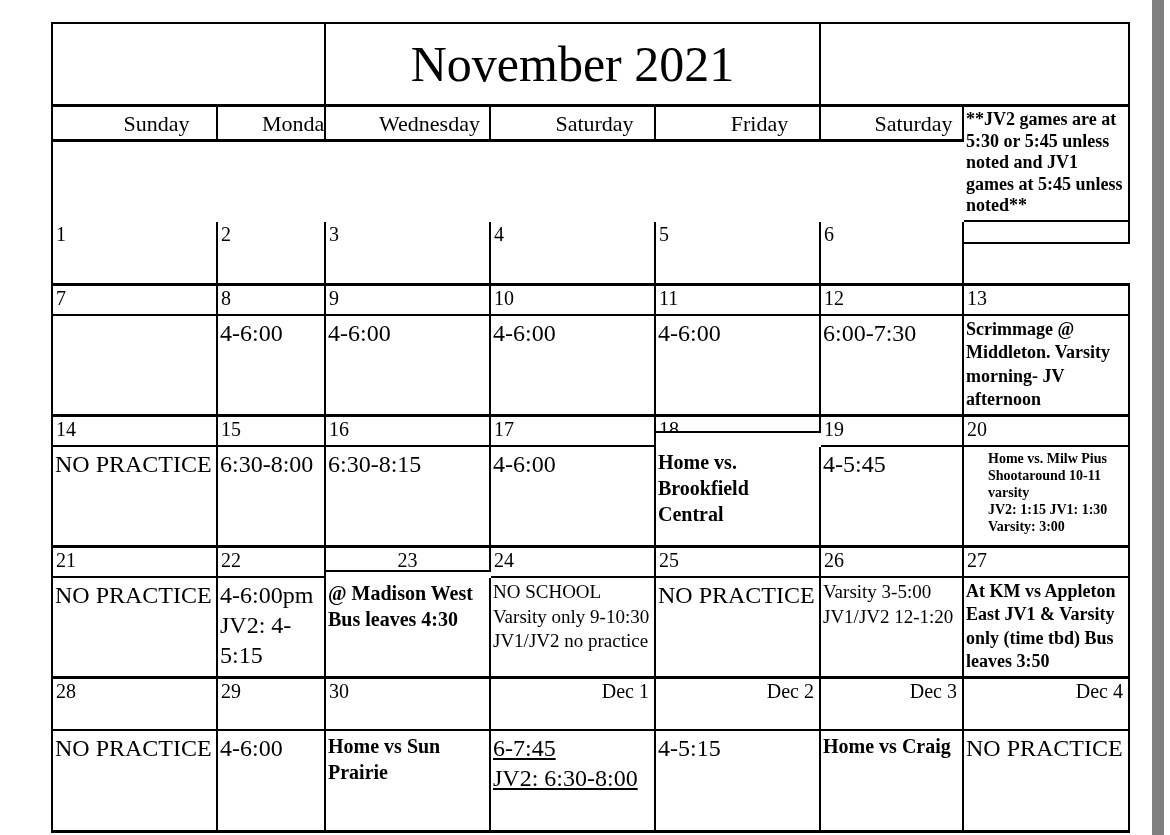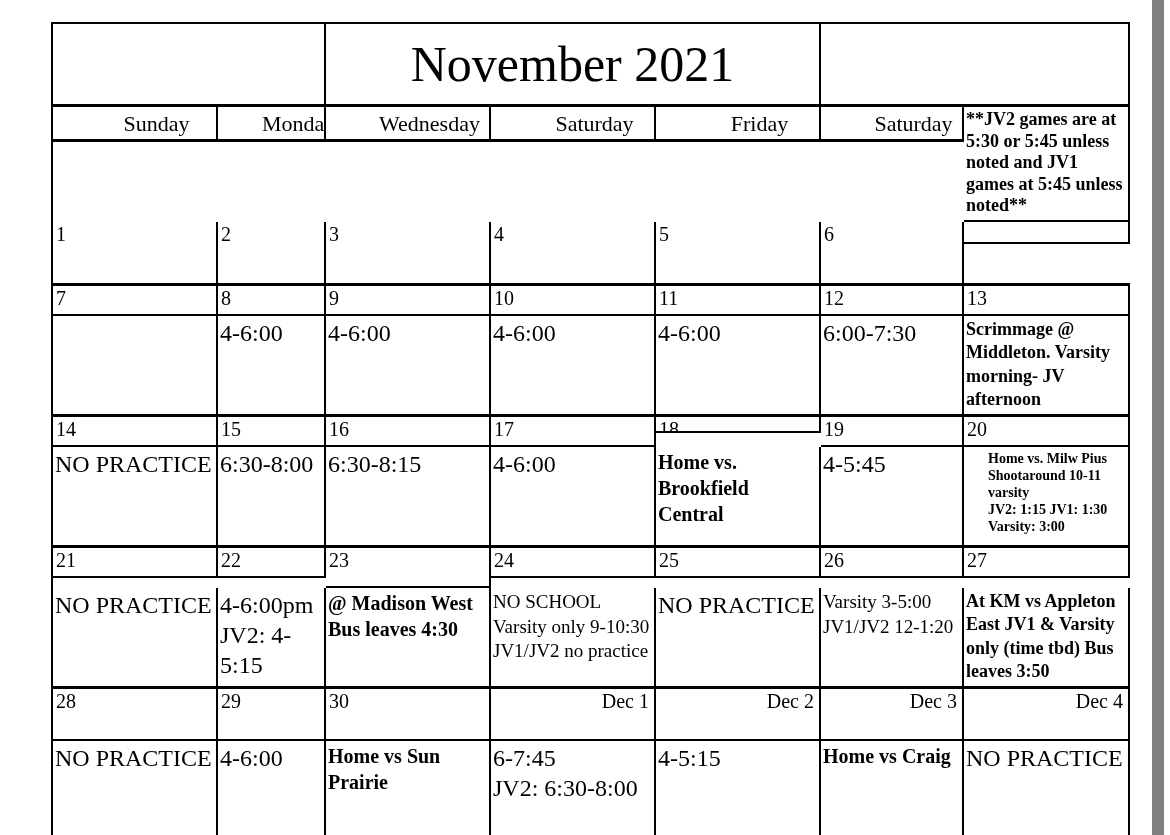--- a/index.html
+++ b/index.html
@@ -102,21 +102,21 @@
 Brookfield
 Central</div>
     <div class="cell c-ev evrow" style="height: 101px;">4-5:45</div>
     <div class="cell c-ev bsm evrow" style="height: 101px; padding-left: 24px;">Home vs. Milw Pius
 Shootaround 10-11
 varsity
 JV2: 1:15 JV1: 1:30
 Varsity: 3:00</div>
     <div class="cell c-date drow" style="height: 30px;">21</div>
     <div class="cell c-date drow" style="height: 30px;">22</div>
-    <div class="cell c-date drow" style="height: 40px;">23</div>
+    <div class="cell c-date drow" style="height: 24px; text-align: center;">23</div>
     <div class="cell c-date drow" style="height: 30px;">24</div>
     <div class="cell c-date drow" style="height: 30px;">25</div>
     <div class="cell c-date drow" style="height: 30px;">26</div>
     <div class="cell c-date drow" style="height: 30px;">27</div>
     <div class="cell c-ev evrow" style="height: 101px;">NO PRACTICE</div>
     <div class="cell c-ev evrow" style="height: 101px;">4-6:00pm
 JV2: 4-5:15</div>
     <div class="cell c-ev b evrow" style="height: 101px;">@ Madison West
 Bus leaves 4:30</div>
     <div class="cell c-ev sm evrow" style="height: 101px;">NO SCHOOL
@@ -133,20 +133,20 @@
     <div class="cell c-date drow" style="height: 52px;">29</div>
     <div class="cell c-date drow" style="height: 52px;">30</div>
     <div class="cell c-date right drow" style="height: 52px;">Dec 1</div>
     <div class="cell c-date right drow" style="height: 52px;">Dec 2</div>
     <div class="cell c-date right drow" style="height: 52px;">Dec 3</div>
     <div class="cell c-date right drow" style="height: 52px;">Dec 4</div>
     <div class="cell c-ev evrow" style="height: 102px;">NO PRACTICE</div>
     <div class="cell c-ev evrow" style="height: 102px;">4-6:00</div>
     <div class="cell c-ev b evrow" style="height: 102px;">Home vs Sun
 Prairie</div>
-    <div class="cell c-ev evrow" style="height: 102px;">6-7:45
+    <div class="cell c-ev evrow" style="height: 102px; text-decoration: underline;">6-7:45
 JV2: 6:30-8:00</div>
     <div class="cell c-ev evrow" style="height: 102px;">4-5:15</div>
     <div class="cell c-ev b evrow" style="height: 102px;">Home vs Craig</div>
     <div class="cell c-ev evrow" style="height: 102px;">NO PRACTICE</div>
   </div>
 
 <div class="scrollbar"></div>
 
 </body></html>

